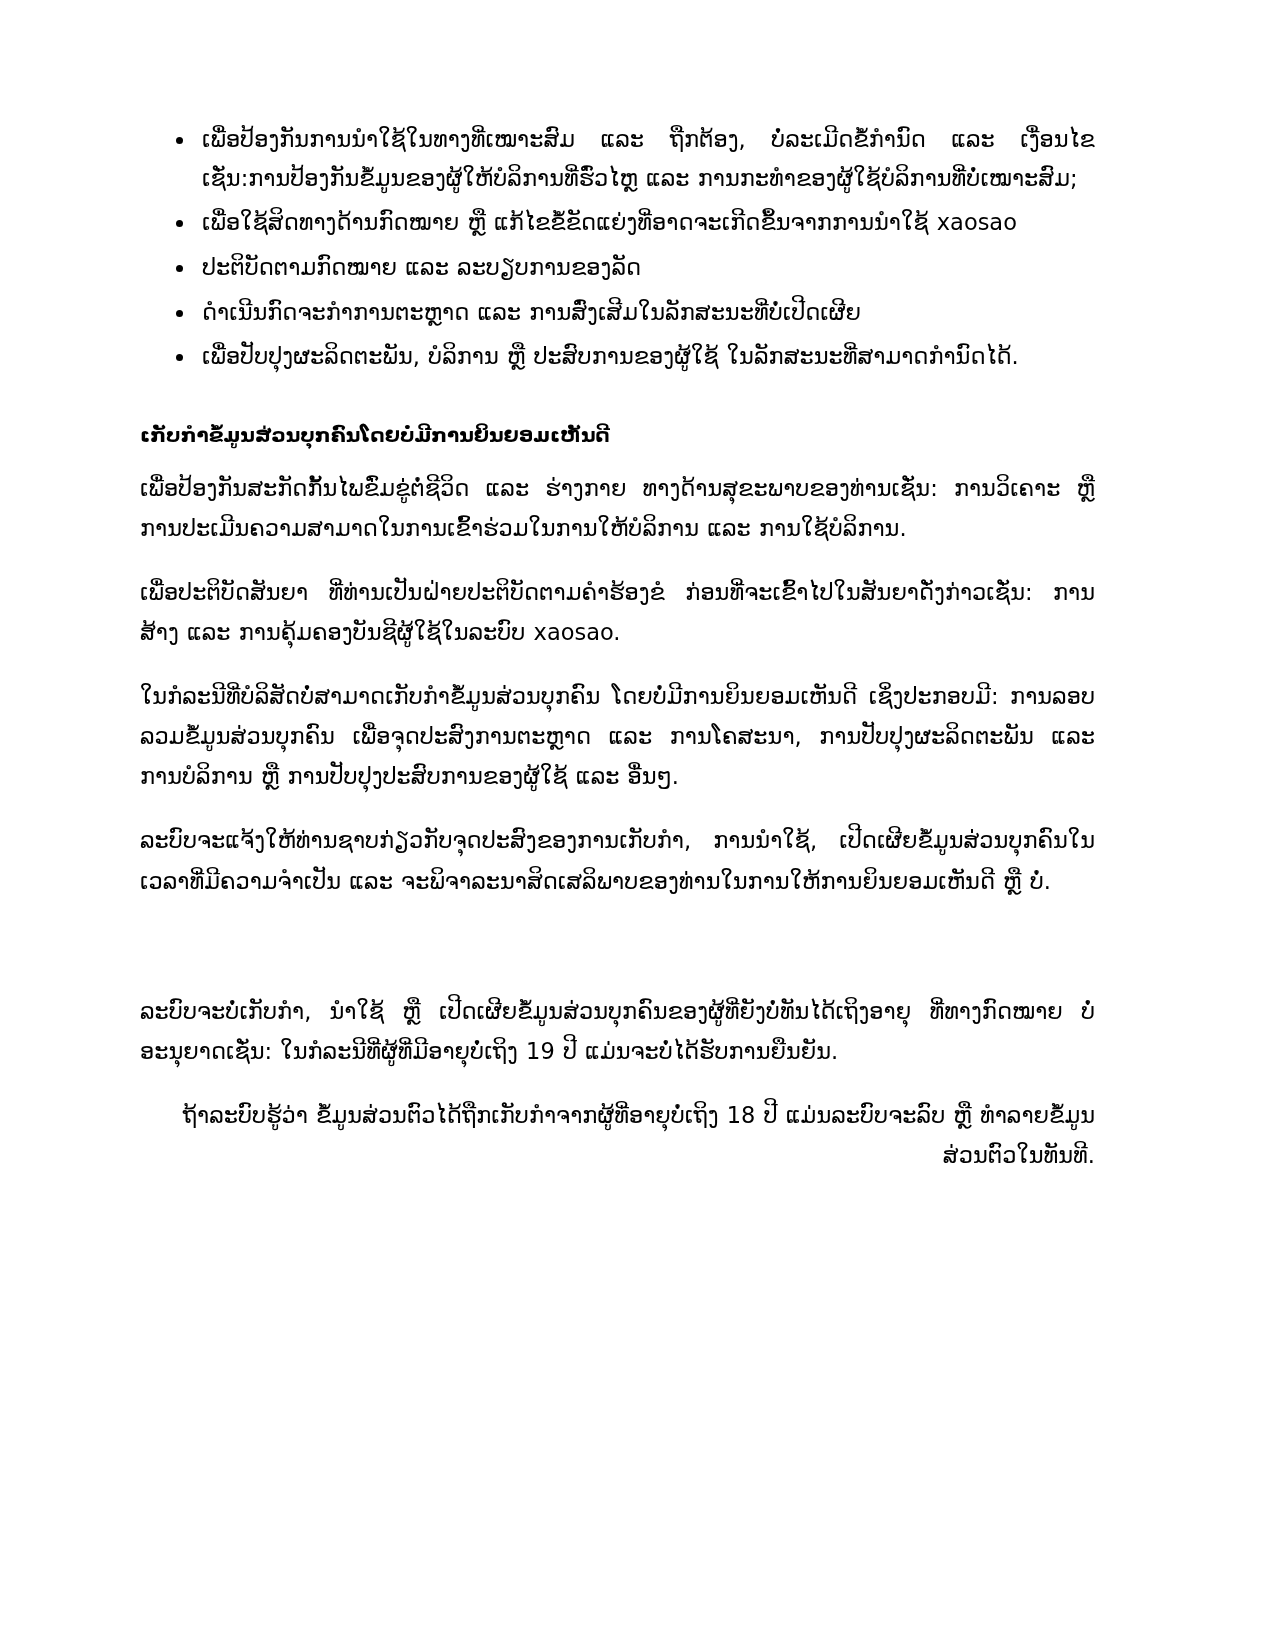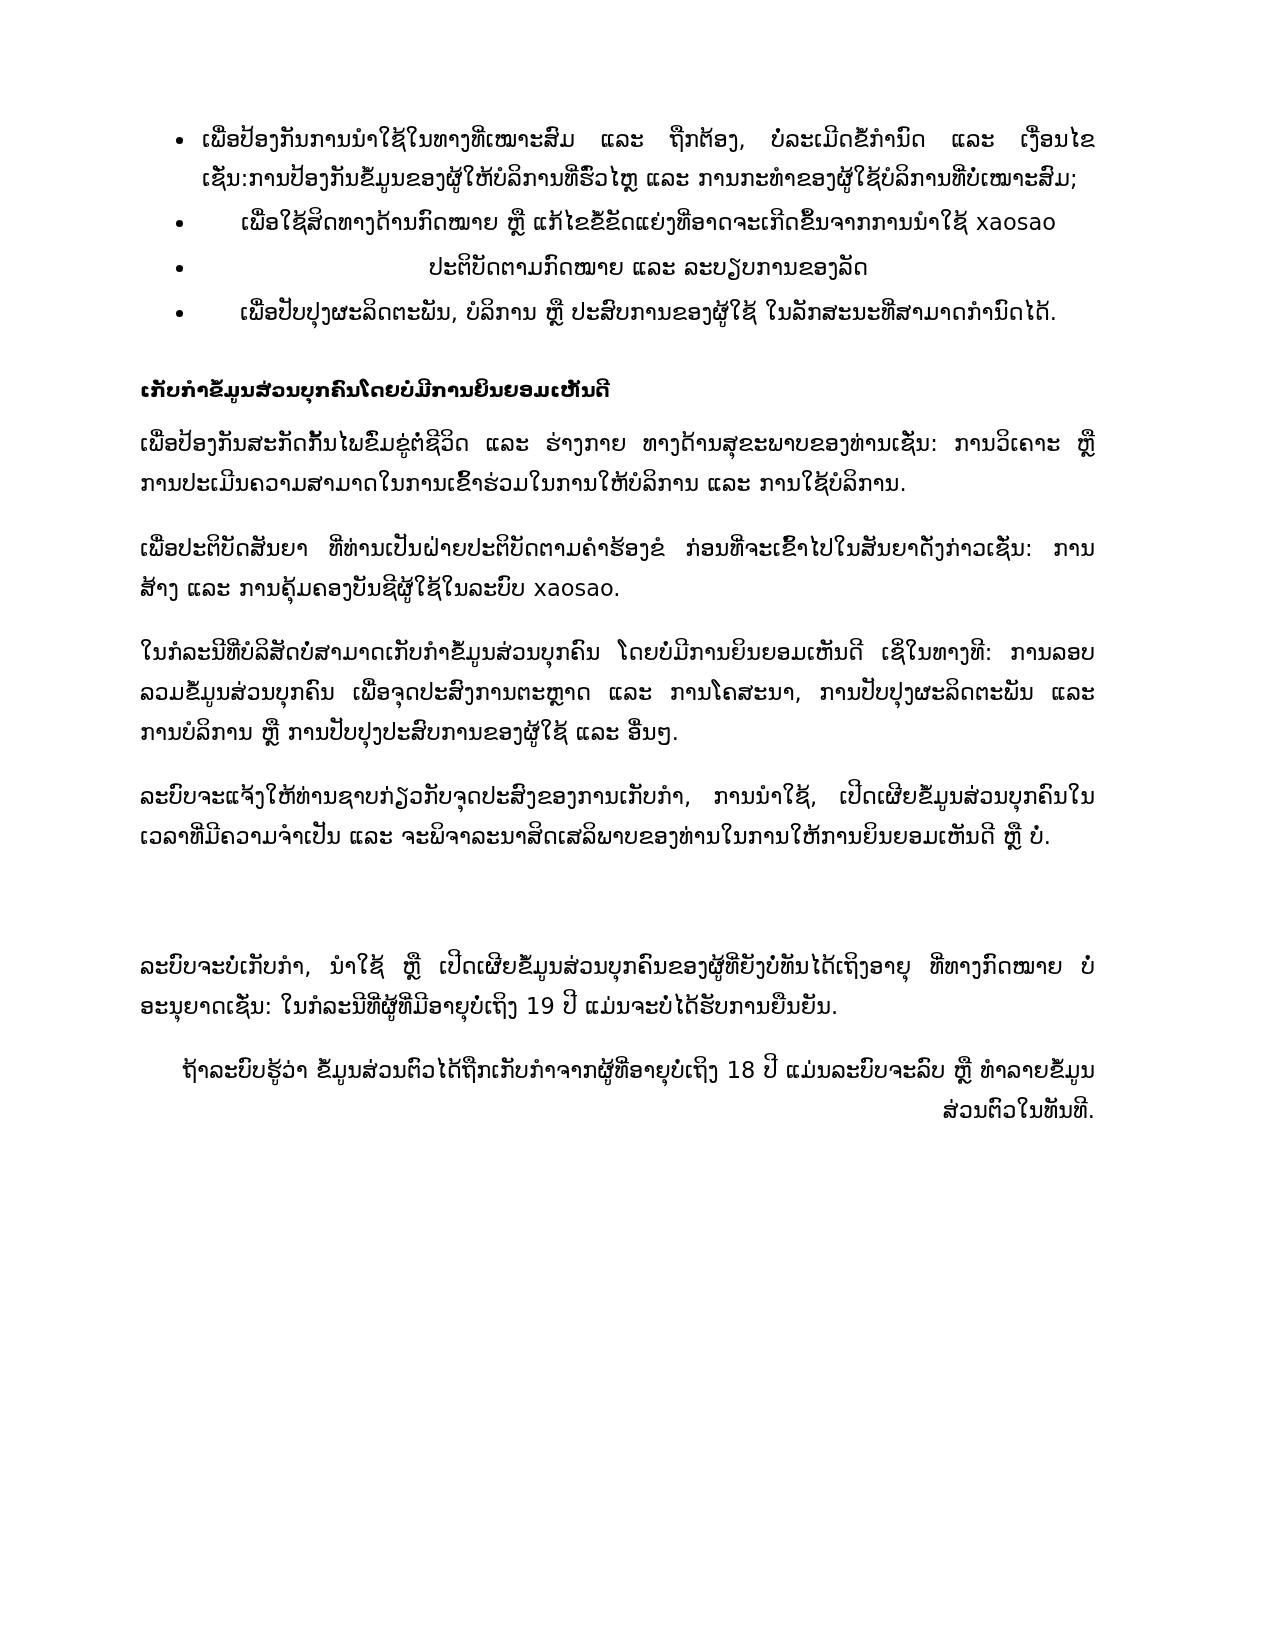--- a/index.html
+++ b/index.html
@@ -42,21 +42,21 @@
     content: "";
     position: absolute;
     left: 36px;
     top: 17px;
     width: 7px;
     height: 7px;
     background: #000000;
     border-radius: 50%;
   }
   .bullet-list li.single-line {
-    text-align: center;
+    text-align: left;
   }
   h2.section-heading {
     font-size: 20px;
     font-weight: bold;
     margin: 44px 0 18px 0;
     line-height: 1.5;
     letter-spacing: 0;
   }
   h2.section-heading.tight {
     margin-top: 40px;
@@ -79,31 +79,32 @@
 </style>
 </head>
 <body>
 
 <div class="page">
 
   <ul class="bullet-list">
     <li>ເພື່ອປ້ອງກັນການນຳໃຊ້ໃນທາງທີ່ເໝາະສົມ ແລະ ຖືກຕ້ອງ, ບໍ່ລະເມີດຂໍ້ກຳນົດ ແລະ ເງື່ອນໄຂ ເຊັ່ນ:ການປ້ອງກັນຂໍ້ມູນຂອງຜູ້ໃຫ້ບໍລິການທີ່ຮົ່ວໄຫຼ ແລະ ການກະທຳຂອງຜູ້ໃຊ້ບໍລິການທີ່ບໍ່ເໝາະສົມ;</li>
     <li class="single-line">ເພື່ອໃຊ້ສິດທາງດ້ານກົດໝາຍ ຫຼື ແກ້ໄຂຂໍ້ຂັດແຍ່ງທີ່ອາດຈະເກີດຂຶ້ນຈາກການນຳໃຊ້ xaosao</li>
     <li class="single-line">ປະຕິບັດຕາມກົດໝາຍ ແລະ ລະບຽບການຂອງລັດ</li>
+    <li class="single-line">ດຳເນີນກົດຈະກຳການຕະຫຼາດ ແລະ ການສົ່ງເສີມໃນລັກສະນະທີ່ບໍ່ເປີດເຜີຍ</li>
     <li class="single-line">ເພື່ອປັບປຸງຜະລິດຕະພັນ, ບໍລິການ ຫຼື ປະສົບການຂອງຜູ້ໃຊ້ ໃນລັກສະນະທີ່ສາມາດກຳນົດໄດ້.</li>
   </ul>
 
   <h2 class="section-heading">ເກັບກຳຂໍ້ມູນສ່ວນບຸກຄົນໂດຍບໍ່ມີການຍິນຍອມເຫັນດີ</h2>
 
   <p class="body-para">ເພື່ອປ້ອງກັນສະກັດກັ້ນໄພຂົ່ມຂູ່ຕໍ່ຊີວິດ ແລະ ຮ່າງກາຍ ທາງດ້ານສຸຂະພາບຂອງທ່ານເຊັ່ນ: ການວິເຄາະ ຫຼື ການປະເມີນຄວາມສາມາດໃນການເຂົ້າຮ່ວມໃນການໃຫ້ບໍລິການ ແລະ ການໃຊ້ບໍລິການ.</p>
 
   <p class="body-para">ເພື່ອປະຕິບັດສັນຍາ   ທີ່ທ່ານເປັນຝ່າຍປະຕິບັດຕາມຄຳຮ້ອງຂໍ   ກ່ອນທີ່ຈະເຂົ້າໄປໃນສັນຍາດັ່ງກ່າວເຊັ່ນ: ການສ້າງ ແລະ ການຄຸ້ມຄອງບັນຊີຜູ້ໃຊ້ໃນລະບົບ xaosao.</p>
 
 
-  <p class="body-para">ໃນກໍລະນີທີ່ບໍລິສັດບໍ່ສາມາດເກັບກຳຂໍ້ມູນສ່ວນບຸກຄົນ ໂດຍບໍ່ມີການຍິນຍອມເຫັນດີ ເຊິ່ໃນທາງທີ: ການລອບລວມຂໍ້ມູນສ່ວນບຸກຄົນ ເພື່ອຈຸດປະສົງການຕະຫຼາດ ແລະ ການໂຄສະນາ, ການປັບປຸງຜະລິດຕະພັນ ແລະ ການບໍລິການ ຫຼື ການປັບປຸງປະສົບການຂອງຜູ້ໃຊ້ ແລະ ອື່ນໆ.</p>
+  <p class="body-para">ໃນກໍລະນີທີ່ບໍລິສັດບໍ່ສາມາດເກັບກຳຂໍ້ມູນສ່ວນບຸກຄົນ ໂດຍບໍ່ມີການຍິນຍອມເຫັນດີ ເຊິ່ງປະກອບມີ: ການລອບລວມຂໍ້ມູນສ່ວນບຸກຄົນ ເພື່ອຈຸດປະສົງການຕະຫຼາດ ແລະ ການໂຄສະນາ, ການປັບປຸງຜະລິດຕະພັນ ແລະ ການບໍລິການ ຫຼື ການປັບປຸງປະສົບການຂອງຜູ້ໃຊ້ ແລະ ອື່ນໆ.</p>
 
   <p class="body-para">ລະບົບຈະແຈ້ງໃຫ້ທ່ານຊາບກ່ຽວກັບຈຸດປະສົງຂອງການເກັບກຳ, ການນຳໃຊ້, ເປີດເຜີຍຂໍ້ມູນສ່ວນບຸກຄົນໃນເວລາທີ່ມີຄວາມຈຳເປັນ ແລະ ຈະພິຈາລະນາສິດເສລິພາບຂອງທ່ານໃນການໃຫ້ການຍິນຍອມເຫັນດີ ຫຼື ບໍ່.</p>
 
   <div class="spacer-gap"></div>
 
   <p class="body-para">ລະບົບຈະບໍ່ເກັບກຳ, ນຳໃຊ້ ຫຼື ເປີດເຜີຍຂໍ້ມູນສ່ວນບຸກຄົນຂອງຜູ້ທີ່ຍັງບໍ່ທັນໄດ້ເຖິງອາຍຸ ທີ່ທາງກົດໝາຍ ບໍ່ອະນຸຍາດເຊັ່ນ: ໃນກໍລະນີທີ່ຜູ້ທີ່ມີອາຍຸບໍ່ເຖິງ 19 ປີ ແມ່ນຈະບໍ່ໄດ້ຮັບການຍືນຍັນ.</p>
 
   <p class="body-para last-tail">ຖ້າລະບົບຮູ້ວ່າ ຂໍ້ມູນສ່ວນຕົວໄດ້ຖືກເກັບກຳຈາກຜູ້ທີ່ອາຍຸບໍ່ເຖິງ 18 ປີ ແມ່ນລະບົບຈະລົບ ຫຼື ທຳລາຍຂໍ້ມູນສ່ວນຕົວໃນທັນທີ.</p>
 
 </div>

